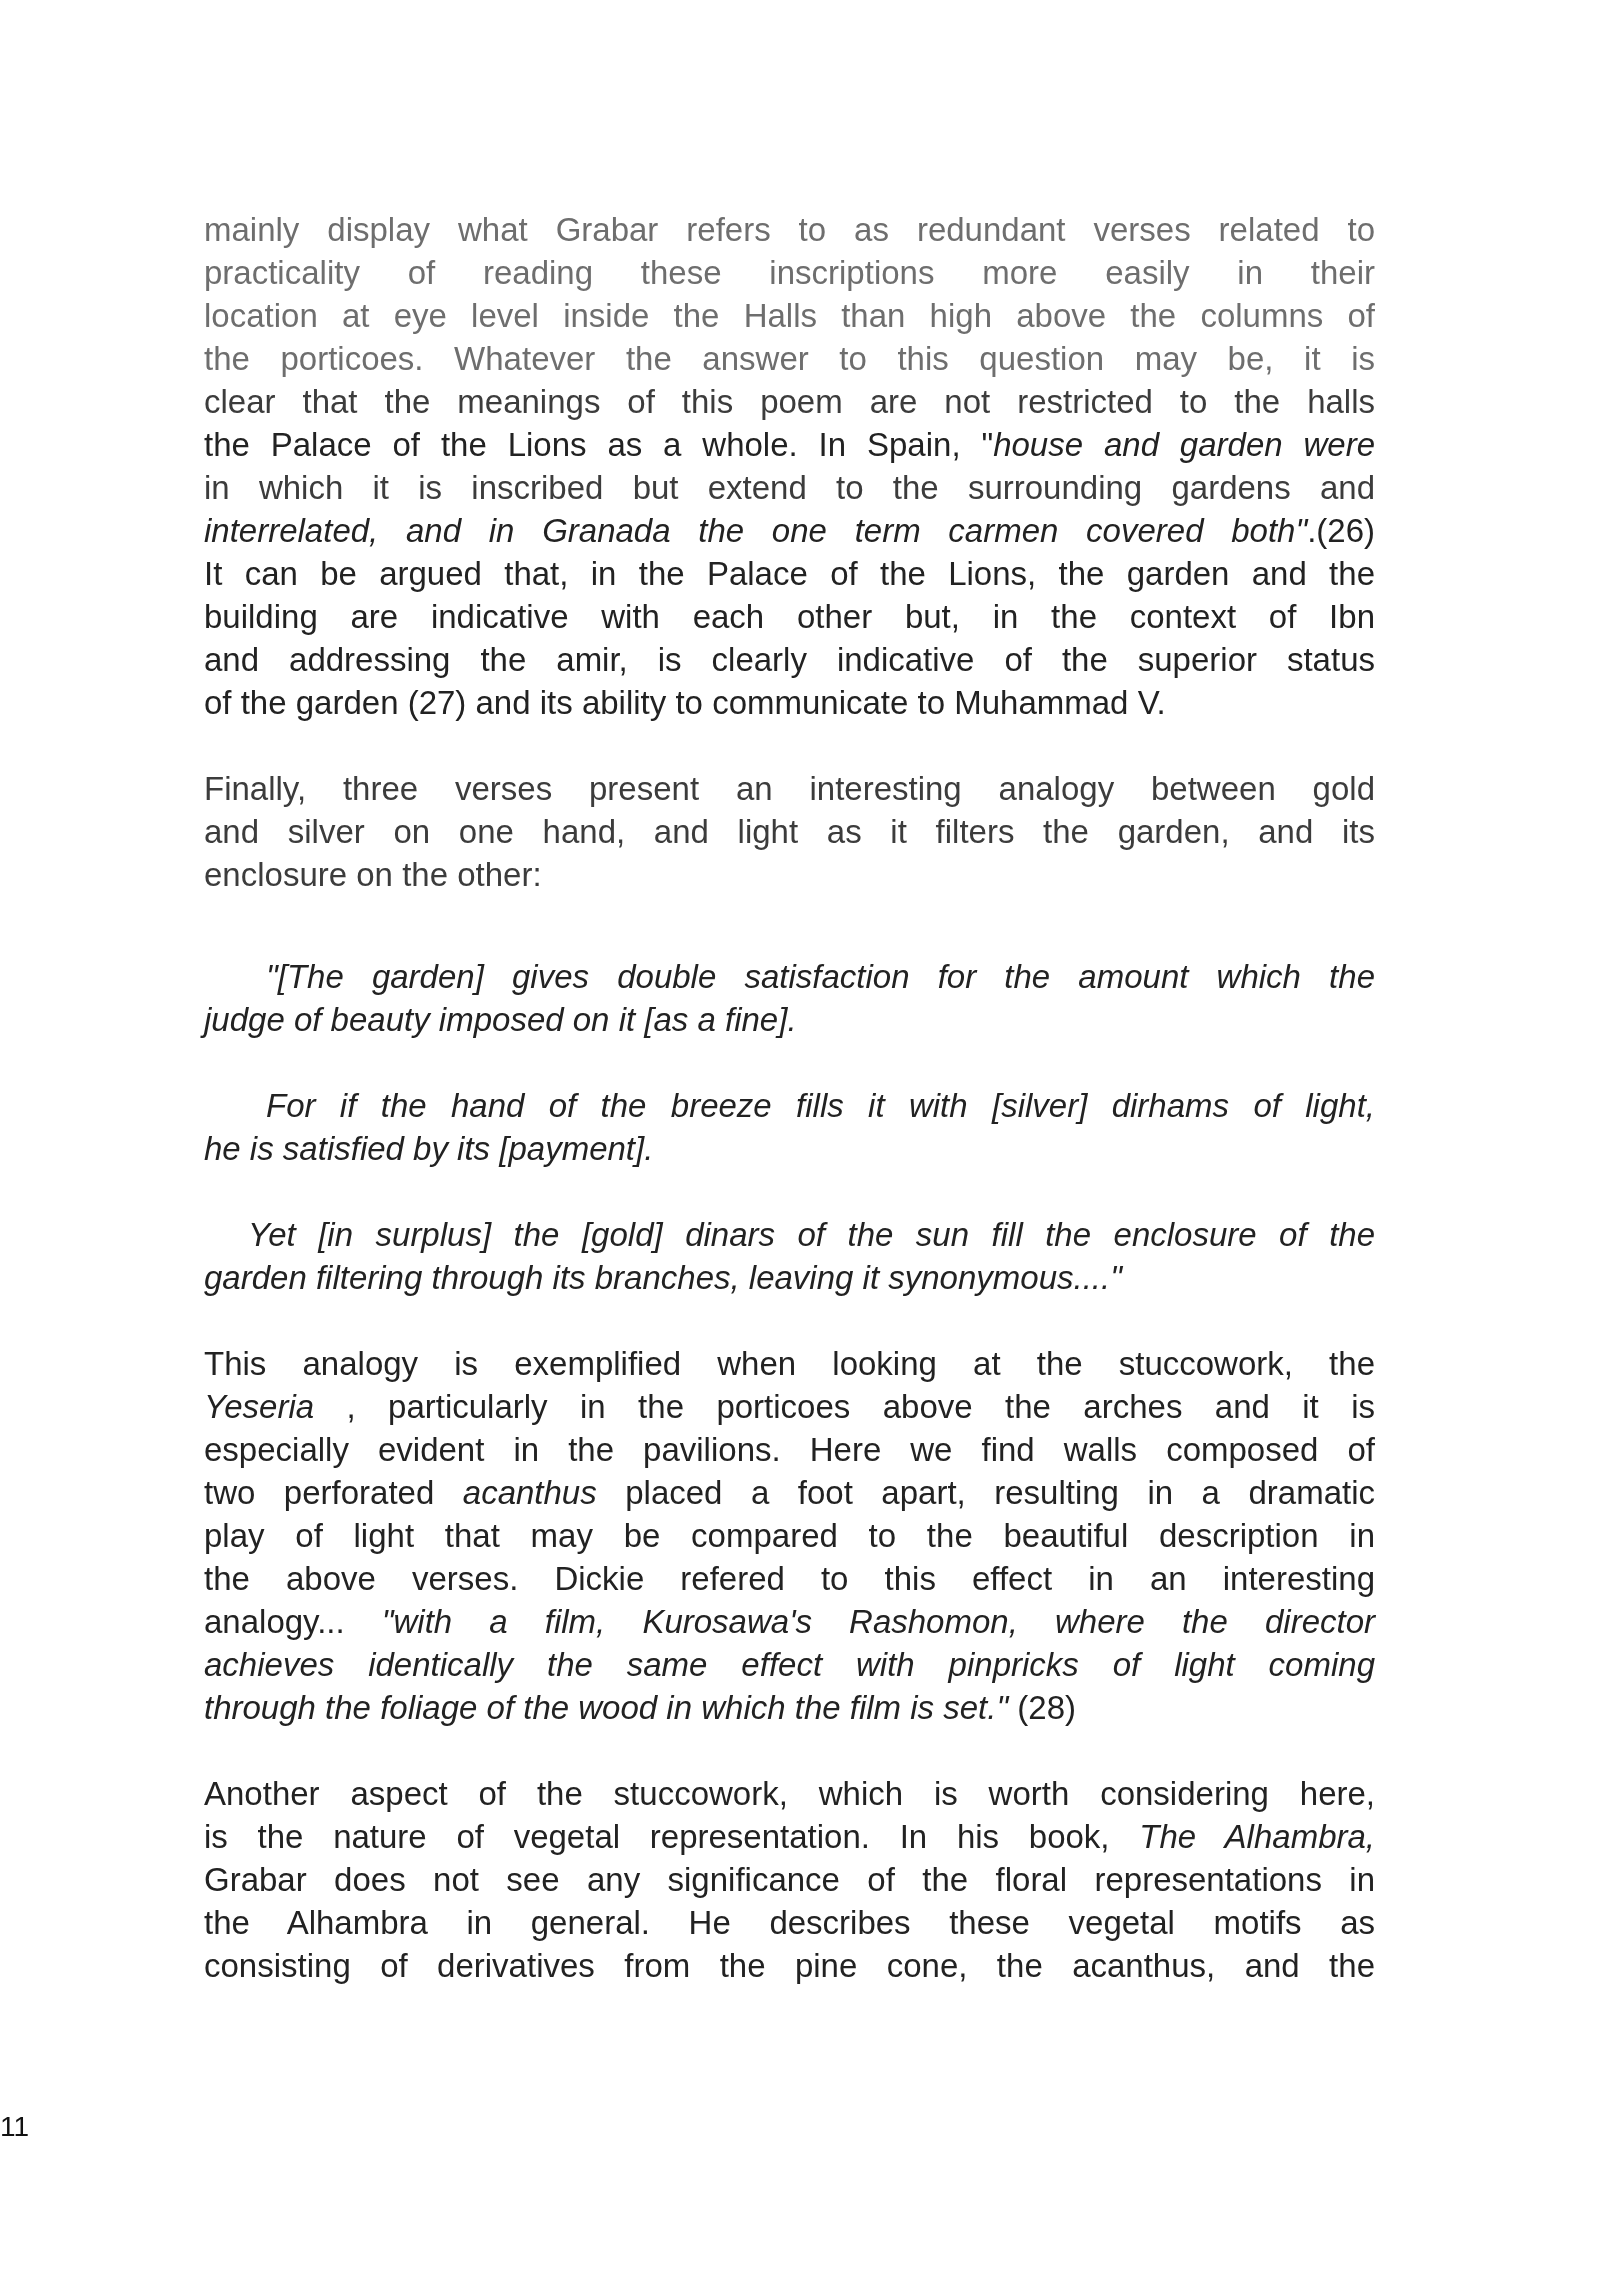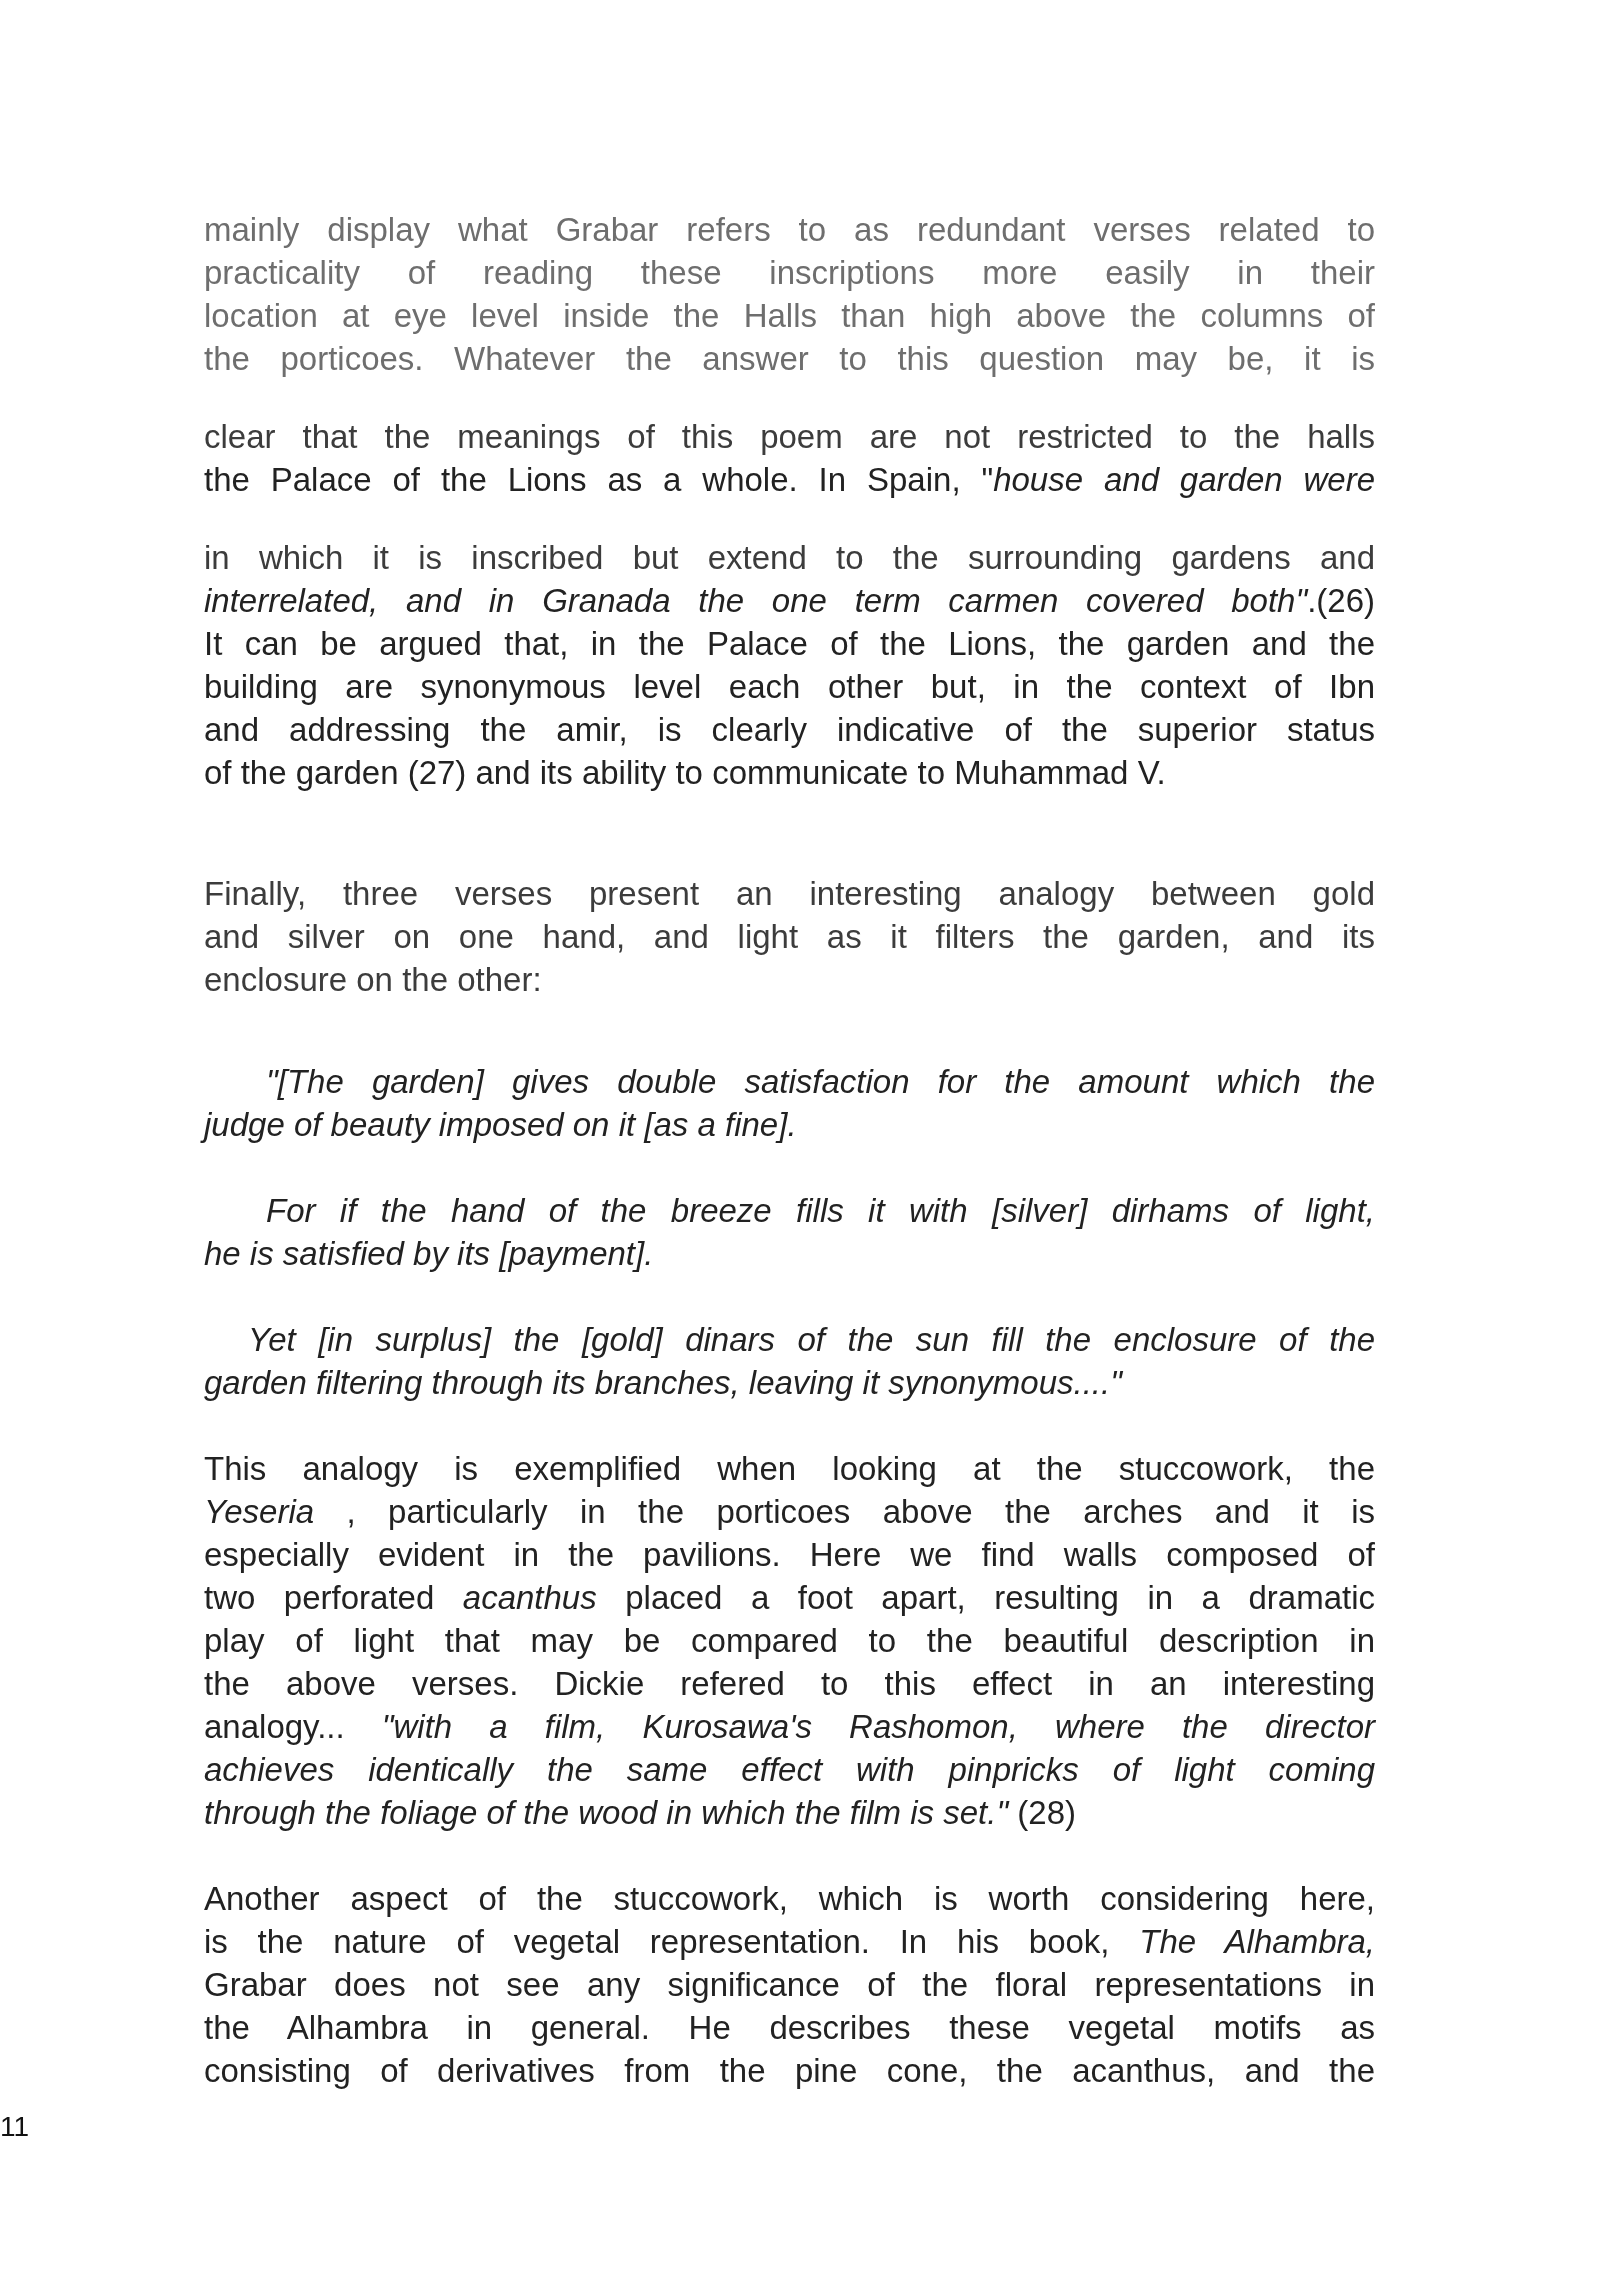--- a/index.html
+++ b/index.html
@@ -38,21 +38,21 @@
     .para .line {
       display: block;
       text-align: justify;
       text-align-last: justify;
       white-space: nowrap;
     }
     .para .line.last {
       text-align-last: left;
     }
     .faded { color: #6e6e6e; }
-    .mid { color: #3c3c3c; margin-top: 35px; }
+    .mid { color: #3c3c3c; }
     .gap { height: 43px; }
     .gap-lg { height: 59px; }
     em, .it { font-style: italic; }
     .verse .line.indent { padding-left: 62px; }
     .verse .line.indent-sm { padding-left: 44px; }
     .page-number {
       position: absolute;
       left: 0;
       width: 1623px;
       top: 2111px;
@@ -70,21 +70,21 @@
     <p class="para">
       <span class="line faded">mainly display what Grabar refers to as redundant verses related to</span>
       <span class="line faded">practicality of reading these inscriptions more easily in their</span>
       <span class="line faded">location at eye level  inside the Halls than high above the columns of</span>
       <span class="line faded">the porticoes.  Whatever the answer to this question may be, it is</span>
       <span class="line mid">clear that the meanings of this poem are not restricted to  the halls</span>
       <span class="line"><span>the Palace of the Lions as a whole. In Spain, "</span><em>house and garden were</em></span>
       <span class="line mid">in  which it is inscribed but extend to the surrounding gardens and</span>
       <span class="line"><em>interrelated, and in Granada the one term carmen covered both"</em><span>.(26)</span></span>
       <span class="line">It can be argued that, in the Palace of the Lions, the garden and the</span>
-      <span class="line">building are synonymous level each other but, in the context of Ibn</span>
+      <span class="line">building are indicative with each other but, in the context of Ibn</span>
       <span class="line">and addressing the amir, is clearly indicative of the superior status</span>
       <span class="line last">of the garden (27) and its ability to communicate to Muhammad V.</span>
     </p>
 
     <div class="gap"></div>
 
     <p class="para mid">
       <span class="line">Finally, three verses present an interesting analogy between gold</span>
       <span class="line">and silver on one hand, and light as it filters the garden, and its</span>
       <span class="line last">enclosure on the other:</span>

